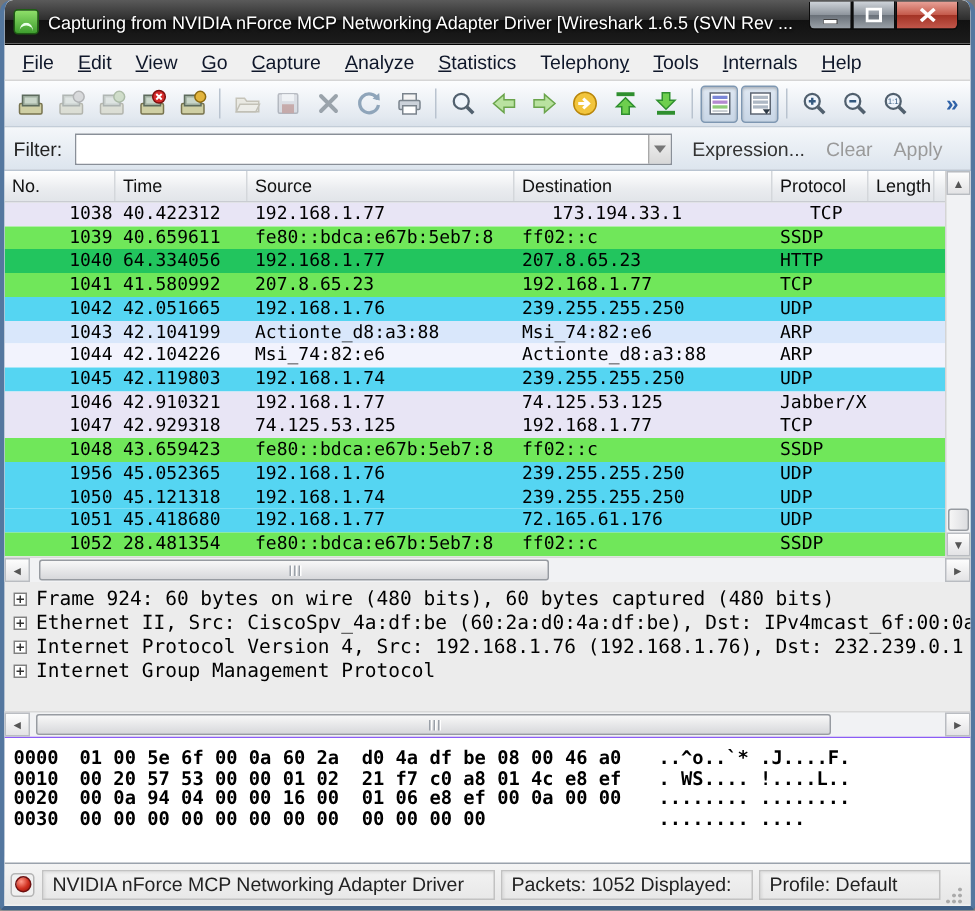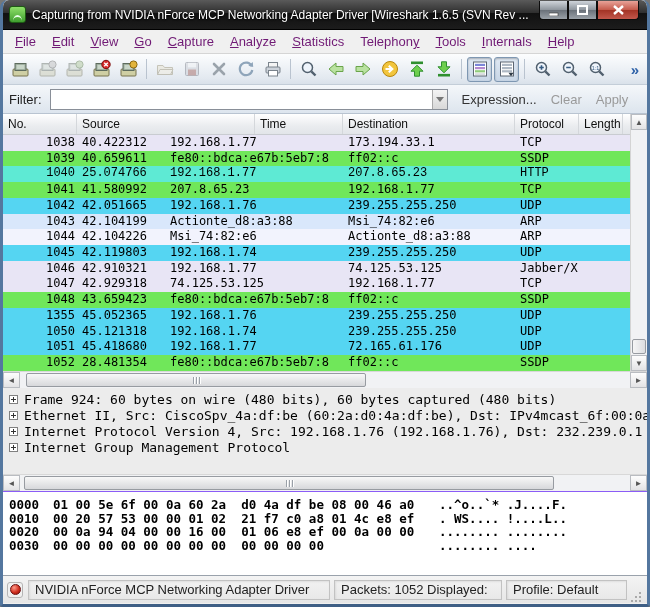--- a/index.html
+++ b/index.html
@@ -24,21 +24,21 @@
     text-shadow:0 1px 2px #000;}
   .caption-btns{display:flex;margin-top:-9px;margin-right:2px;}
   .cap-btn{width:29px;height:19px;border:1px solid #0c0c0c;border-top:none;
     background:linear-gradient(#cfd4da,#8d949c 50%,#6a7179 51%,#9aa1a8);
     display:flex;align-items:flex-end;justify-content:center;padding-bottom:3px;cursor:pointer;}
   .cap-btn.first{border-radius:0 0 0 4px;}
   .cap-btn.close{width:42px;border-radius:0 0 4px 0;
     background:linear-gradient(#e8a298,#c4594a 50%,#a33325 51%,#c2574b);}
   
   .menubar{height:24px;background:#f0f0f0;border-bottom:1px solid #d5d5d5;
-    display:flex;align-items:center;padding-left:4px;font-size:13px;color:#701a75;}
+    display:flex;align-items:center;padding-left:4px;font-size:13px;color:#0f172a;}
   .menu-item{padding:3px 8px;cursor:default;}
   .menu-item u{text-decoration:underline;}
   
   .toolbar{height:31px;background:linear-gradient(#fcfdfe,#e3e9f0 80%,#d9e1ea);
     border-bottom:1px solid #c3cdd8;display:flex;align-items:center;padding:0 4px;}
   .tb-btn{width:25px;height:25px;border:1px solid transparent;border-radius:3px;background:transparent;
     display:flex;align-items:center;justify-content:center;padding:0;margin:0 1px;cursor:pointer;}
   .tb-btn.pressed{background:linear-gradient(#dfe8f3,#c8d6e6);border:1px solid #7e97b2;
     box-shadow:inset 0 1px 2px rgba(0,0,0,.25);}
   .tb-btn.dim svg{opacity:.45;filter:grayscale(35%);}
@@ -321,46 +321,46 @@
       <span class="filter-drop"></span>
     </span>
     <span class="filter-btn">Expression...</span>
     <span class="filter-btn dim">Clear</span>
     <span class="filter-btn dim">Apply</span>
   </div>
 
   <div class="packet-area">
     <div class="plist-header" id="plist-header">
         <div class="ph-col" style="width: 74px;">No.</div>
+        <div class="ph-col" style="width: 88px;">Time</div>
         <div class="ph-col" style="width: 178px;">Source</div>
-        <div class="ph-col" style="width: 88px;">Time</div>
         <div class="ph-col" style="width: 172px;">Destination</div>
         <div class="ph-col" style="width: 64px;">Protocol</div>
         <div class="ph-col" style="width: 44px;">Length</div>
       </div>
     <div class="plist-rows" id="plist-rows">
         <div class="prow" style="background: rgb(232, 229, 245);">
           <div class="pcell r" style="width: 74px;">1038</div>
           <div class="pcell" style="width: 88px;">40.422312</div>
           <div class="pcell" style="width: 178px;">192.168.1.77</div>
-          <div class="pcell" style="width: 172px;">173.194.33.1</div>
+          <div class="pcell" style="width: 172px; margin-left: 20px;">173.194.33.1</div>
           <div class="pcell" style="width: 64px;">TCP</div>
           <div class="pcell r" style="width: 44px;"><span class="inner" style="width: 52px;">54</span></div>
         </div>
         <div class="prow" style="background: rgb(112, 231, 90);">
           <div class="pcell r" style="width: 74px;">1039</div>
           <div class="pcell" style="width: 88px;">40.659611</div>
           <div class="pcell" style="width: 178px;">fe80::bdca:e67b:5eb7:8</div>
           <div class="pcell" style="width: 172px;">ff02::c</div>
           <div class="pcell" style="width: 64px;">SSDP</div>
           <div class="pcell r" style="width: 44px;"><span class="inner" style="width: 52px;">208</span></div>
         </div>
-        <div class="prow" style="background: #5eead4; font-family: Liberation Mono, monospace;">
+        <div class="prow" style="background: #22c55e;">
           <div class="pcell r" style="width: 74px;">1040</div>
-          <div class="pcell" style="width: 88px;">25.074766</div>
+          <div class="pcell" style="width: 88px;">64.334056</div>
           <div class="pcell" style="width: 178px;">192.168.1.77</div>
           <div class="pcell" style="width: 172px;">207.8.65.23</div>
           <div class="pcell" style="width: 64px;">HTTP</div>
           <div class="pcell r" style="width: 44px;"><span class="inner" style="width: 52px;">55</span></div>
         </div>
         <div class="prow" style="background: rgb(112, 231, 90);">
           <div class="pcell r" style="width: 74px;">1041</div>
           <div class="pcell" style="width: 88px;">41.580992</div>
           <div class="pcell" style="width: 178px;">207.8.65.23</div>
           <div class="pcell" style="width: 172px;">192.168.1.77</div>
@@ -417,21 +417,21 @@
         </div>
         <div class="prow" style="background: rgb(112, 231, 90);">
           <div class="pcell r" style="width: 74px;">1048</div>
           <div class="pcell" style="width: 88px;">43.659423</div>
           <div class="pcell" style="width: 178px;">fe80::bdca:e67b:5eb7:8</div>
           <div class="pcell" style="width: 172px;">ff02::c</div>
           <div class="pcell" style="width: 64px;">SSDP</div>
           <div class="pcell r" style="width: 44px;"><span class="inner" style="width: 52px;">208</span></div>
         </div>
         <div class="prow" style="background: rgb(85, 213, 242);">
-          <div class="pcell r" style="width: 74px;">1355</div>
+          <div class="pcell r" style="width: 74px;">1956</div>
           <div class="pcell" style="width: 88px;">45.052365</div>
           <div class="pcell" style="width: 178px;">192.168.1.76</div>
           <div class="pcell" style="width: 172px;">239.255.255.250</div>
           <div class="pcell" style="width: 64px;">UDP</div>
           <div class="pcell r" style="width: 44px;"><span class="inner" style="width: 52px;">503</span></div>
         </div>
         <div class="prow" style="background: rgb(85, 213, 242);">
           <div class="pcell r" style="width: 74px;">1050</div>
           <div class="pcell" style="width: 88px;">45.121318</div>
           <div class="pcell" style="width: 178px;">192.168.1.74</div>

